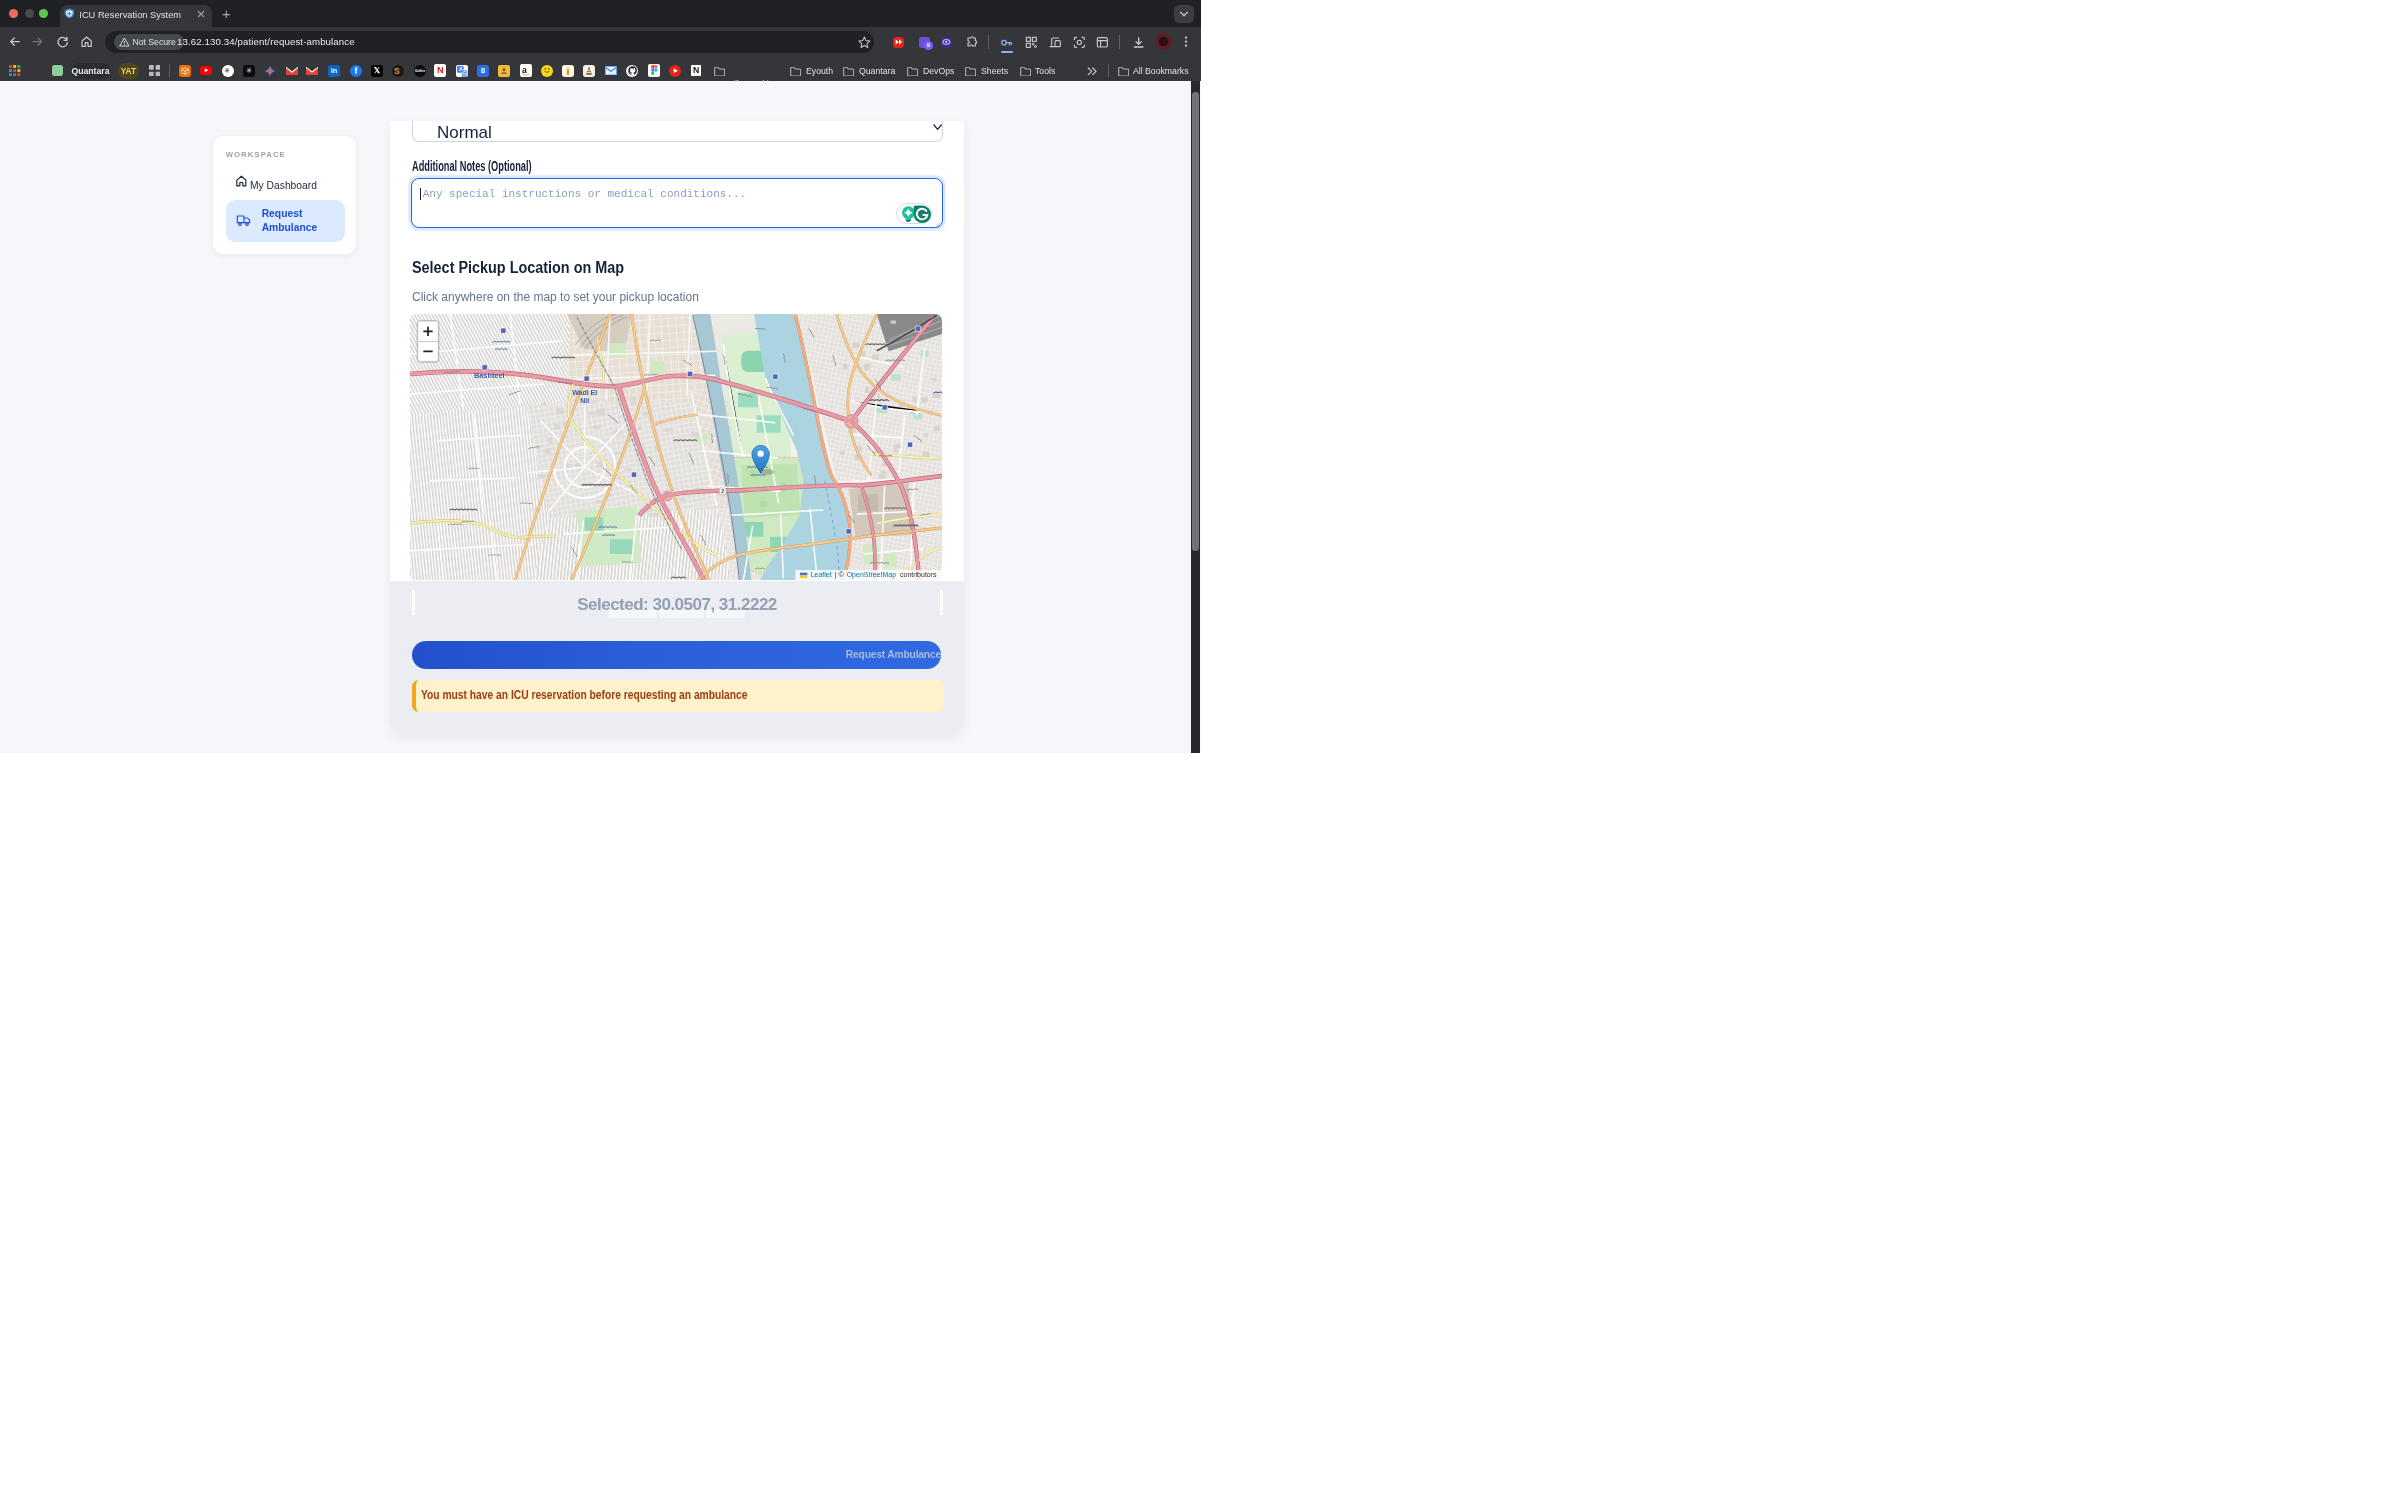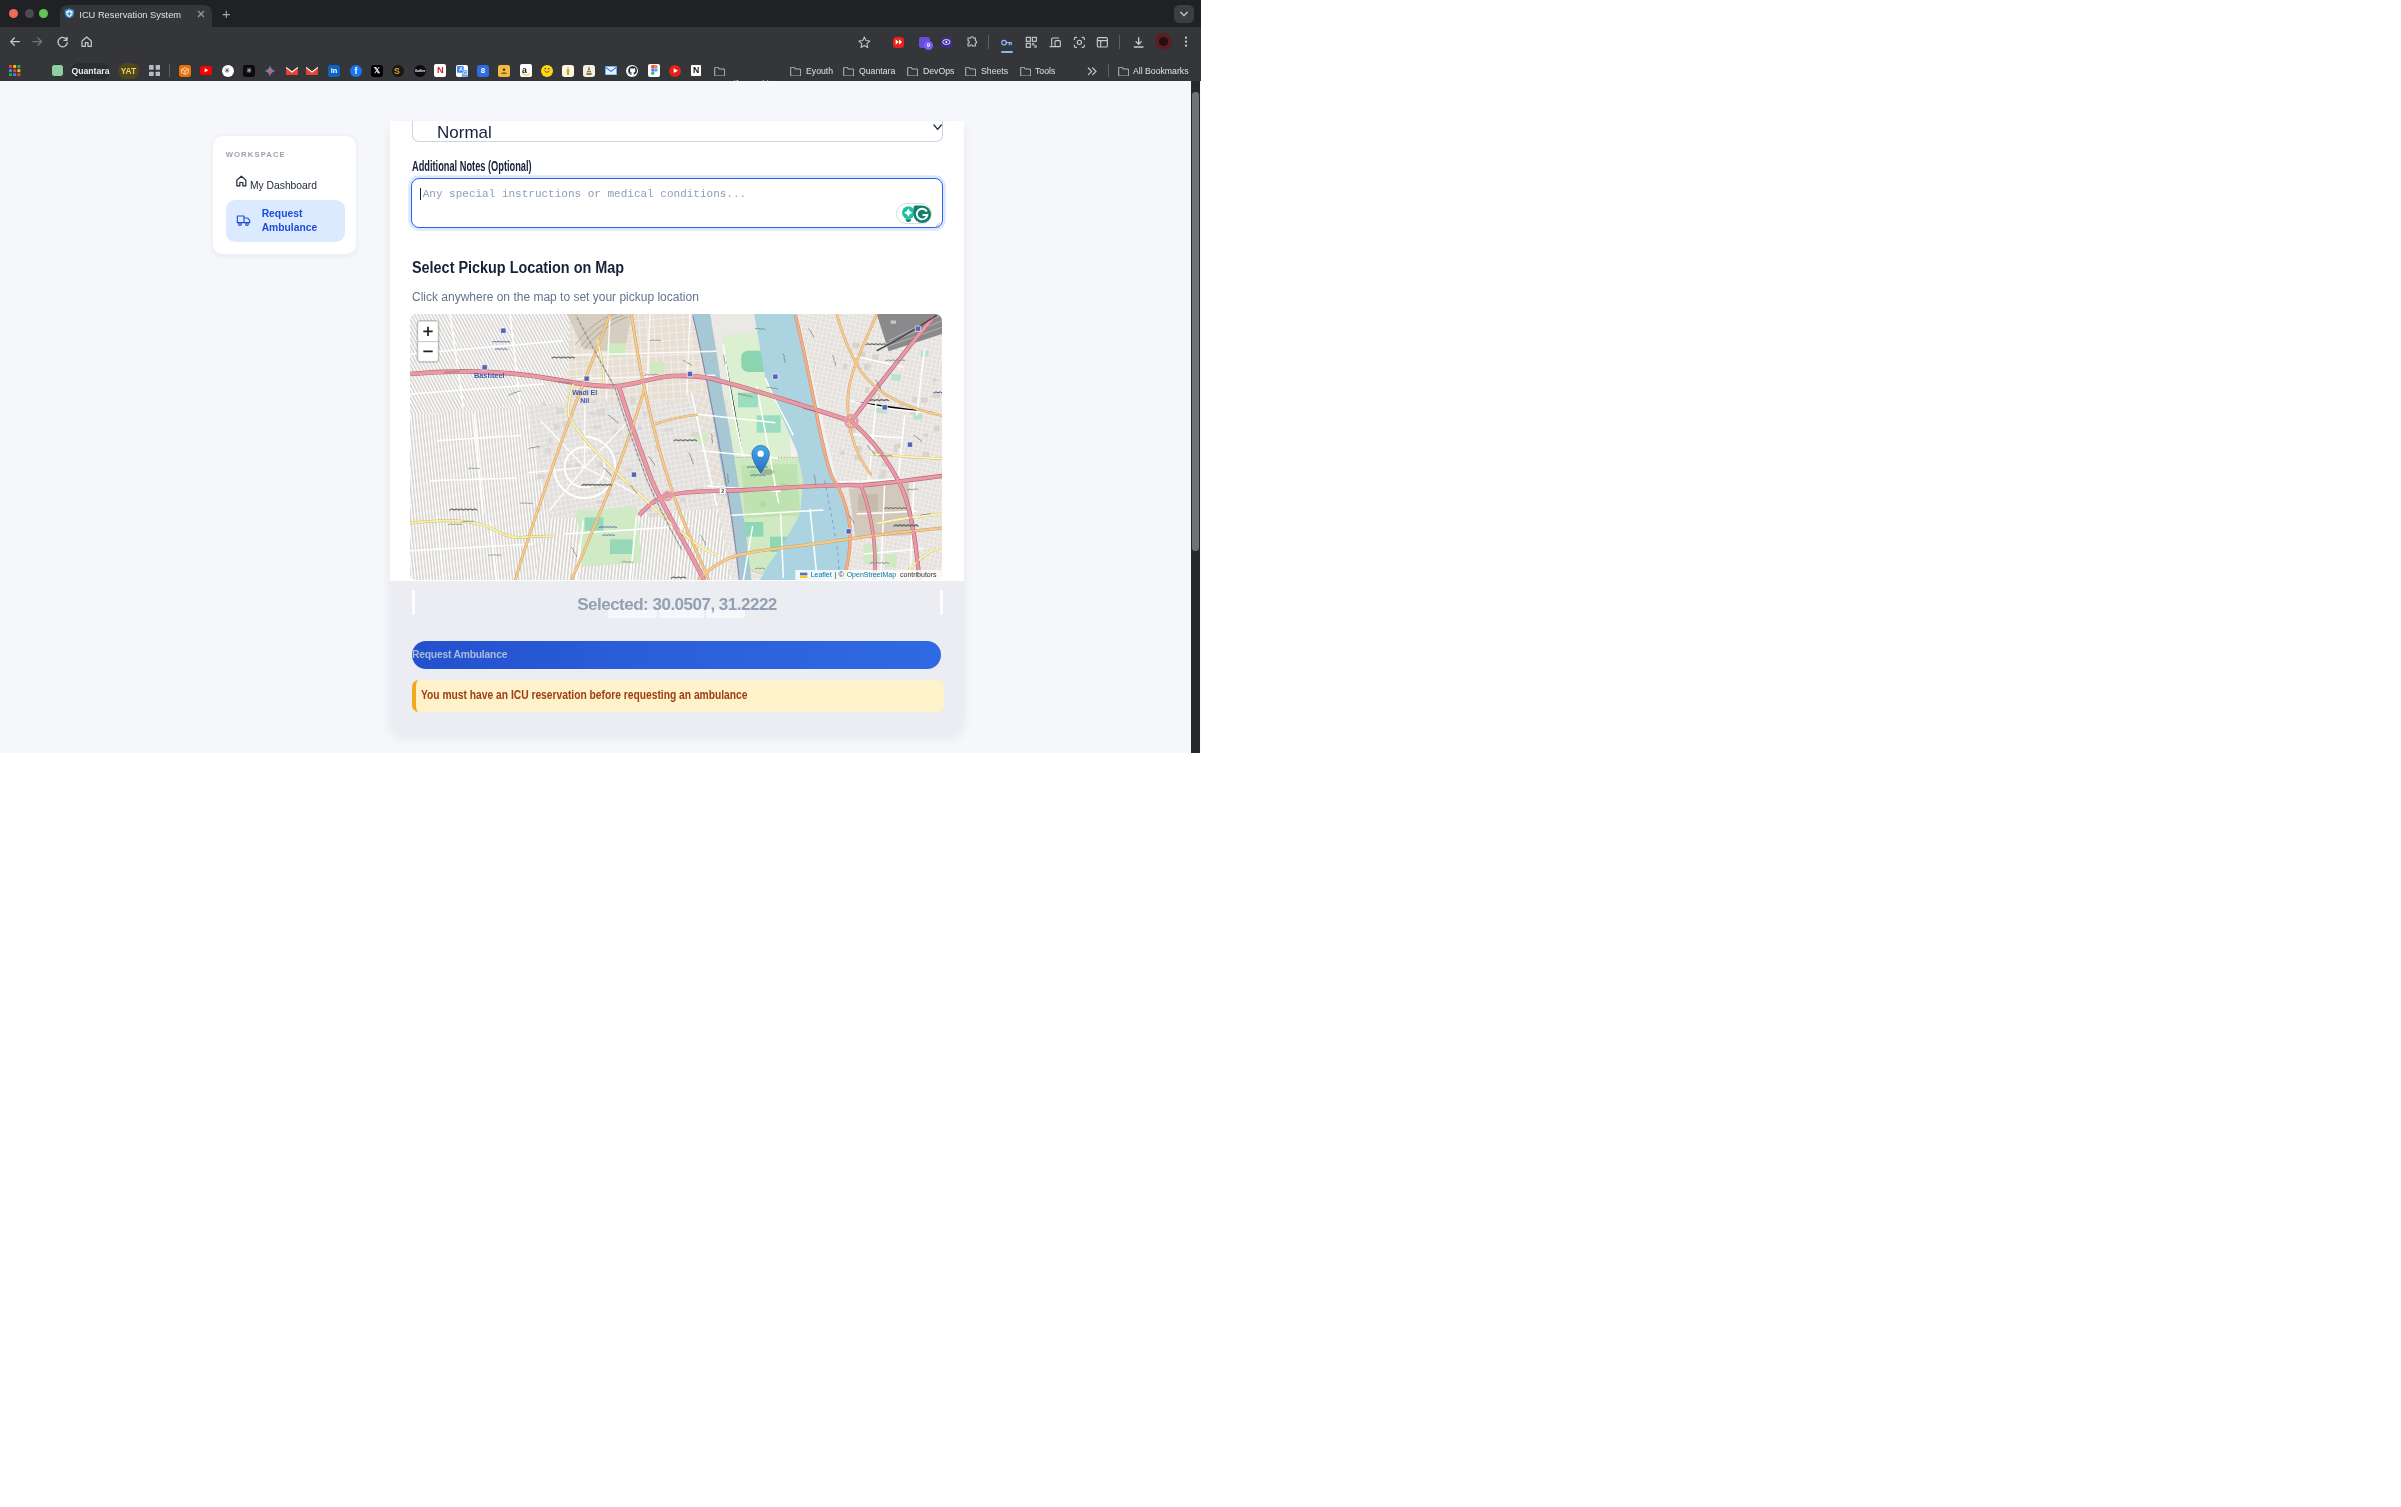--- a/index.html
+++ b/index.html
@@ -41,21 +41,21 @@
   #lbl { position:absolute; left:412px; top:77px; font-size:14px; font-weight:700; color:#16213a; transform:scaleX(.66); transform-origin:0 0; white-space:nowrap; }
   #ta { position:absolute; left:411px; top:97px; width:532px; height:50px; background:#fff; border:1.3px solid #2563eb; border-radius:8px; box-shadow:0 0 0 2.7px rgba(59,130,246,.18); }
   #ph { position:absolute; left:10.7px; top:8.7px; font-family:"Liberation Mono", monospace; font-size:11px; color:#8da0b5; }
   #caret { position:absolute; left:8px; top:9.3px; width:1px; height:11.3px; background:#1b2434; }
   #h2 { position:absolute; left:412px; top:178px; font-size:16px; font-weight:700; color:#16213a; transform:scaleX(.9); transform-origin:0 0; white-space:nowrap; }
   #sub { position:absolute; left:412px; top:209px; font-size:12px; color:#64748b; }
   #mapwrap { position:absolute; left:410px; top:233px; width:532px; height:266px; border-radius:6.7px; overflow:hidden; background:#eceae6; }
   .edgepill { position:absolute; top:509px; width:2.7px; height:25px; background:#fdfdfe; border-radius:1.3px; }
   #seltext { position:absolute; left:390px; top:514px; width:574px; text-align:center; font-size:17px; font-weight:700; color:#94a0b2; letter-spacing:-0.5px; }
   .ubox { position:absolute; top:528px; height:9.3px; background:#f6f7fa; border-radius:1.3px; }
-  #reqbtn { position:absolute; left:412px; top:560px; width:529px; height:28px; border-radius:14px; background:linear-gradient(90deg,#2350cd 0%, #2b5fd9 45%, #2f6ae2 100%); text-align:left; font-size:10.3px; font-weight:700; color:#a8bbdc; line-height:28px; letter-spacing:-0.2px; }
+  #reqbtn { position:absolute; left:412px; top:560px; width:529px; height:28px; border-radius:14px; background:linear-gradient(90deg,#2350cd 0%, #2b5fd9 45%, #2f6ae2 100%); text-align:right; font-size:10.3px; font-weight:700; color:#a8bbdc; line-height:28px; letter-spacing:-0.2px; }
   #warn { position:absolute; left:412px; top:599px; width:532px; height:32px; background:#fdf2c9; border-radius:6.7px; border-left:4.7px solid #f2a81d;padding-left:38px; }
   #warn span { position:absolute; left:5.3px; top:8px; font-size:12px; font-weight:700; color:#a13e14; transform:scaleX(.855); transform-origin:0 0; white-space:nowrap; }
   
   #sbtrack { position:absolute; left:1191px; top:0; width:9.3px; height:672px; background:#27292c; }
   #sbthumb { position:absolute; left:1.3px; top:10.7px; width:6.7px; height:459px; background:#707478; border-radius:3.3px; }
 </style>
 </head>
 <body>
 <div id="chrome">
   <div class="tl" style="left:8.7px;background:#ed6a5e;"></div>
@@ -147,20 +147,28 @@
     </svg>
   <div class="abs" style="left:1155px;top:33px;width:17.3px;height:17.3px;border-radius:50%;background:#5a1f24;"></div>
   <div class="abs" style="left:1159px;top:37px;width:8.7px;height:8.7px;border-radius:50%;background:#2a0d10;"></div>
   <svg class="abs" style="left:1182px;top:35px;" width="8" height="13.3" viewBox="0 0 12 20">
       <g fill="#c6c9ce">
         <circle cx="6" cy="4" r="1.7"></circle>
         <circle cx="6" cy="10" r="1.7"></circle>
         <circle cx="6" cy="16" r="1.7"></circle>
       </g>
     </svg>
+  <div id="urlpill">
+    <div id="nschip">Not Secure<svg class="abs" style="left:5.3px;top:3.3px" width="10.7" height="10" viewBox="0 0 16 15">
+          <path d="M8 1.5 L15 13.5 L1 13.5 Z" fill="none" stroke="#dde0e4" stroke-width="1.4"></path>
+          <path d="M8 6 L8 9.5" stroke="#dde0e4" stroke-width="1.4"></path>
+          <circle cx="8" cy="11.6" r=".9" fill="#dde0e4"></circle>
+        </svg></div>
+    <div id="urltext">13.62.130.34/patient/request-ambulance</div>
+  </div>
   <div id="bmbar"></div>
   <svg class="abs" style="left:9.3px;top:65px;" width="11.3" height="11.3" viewBox="0 0 17 17">
       <g>
         <rect x="0" y="0" width="4.4" height="4.4" fill="#ea4335"></rect>
         <rect x="6.3" y="0" width="4.4" height="4.4" fill="#fbbc04"></rect>
         <rect x="12.6" y="0" width="4.4" height="4.4" fill="#34a853"></rect>
         <rect x="0" y="6.3" width="4.4" height="4.4" fill="#4285f4"></rect>
         <rect x="6.3" y="6.3" width="4.4" height="4.4" fill="#ea4335"></rect>
         <rect x="12.6" y="6.3" width="4.4" height="4.4" fill="#fbbc04"></rect>
         <rect x="0" y="12.6" width="4.4" height="4.4" fill="#34a853"></rect>

